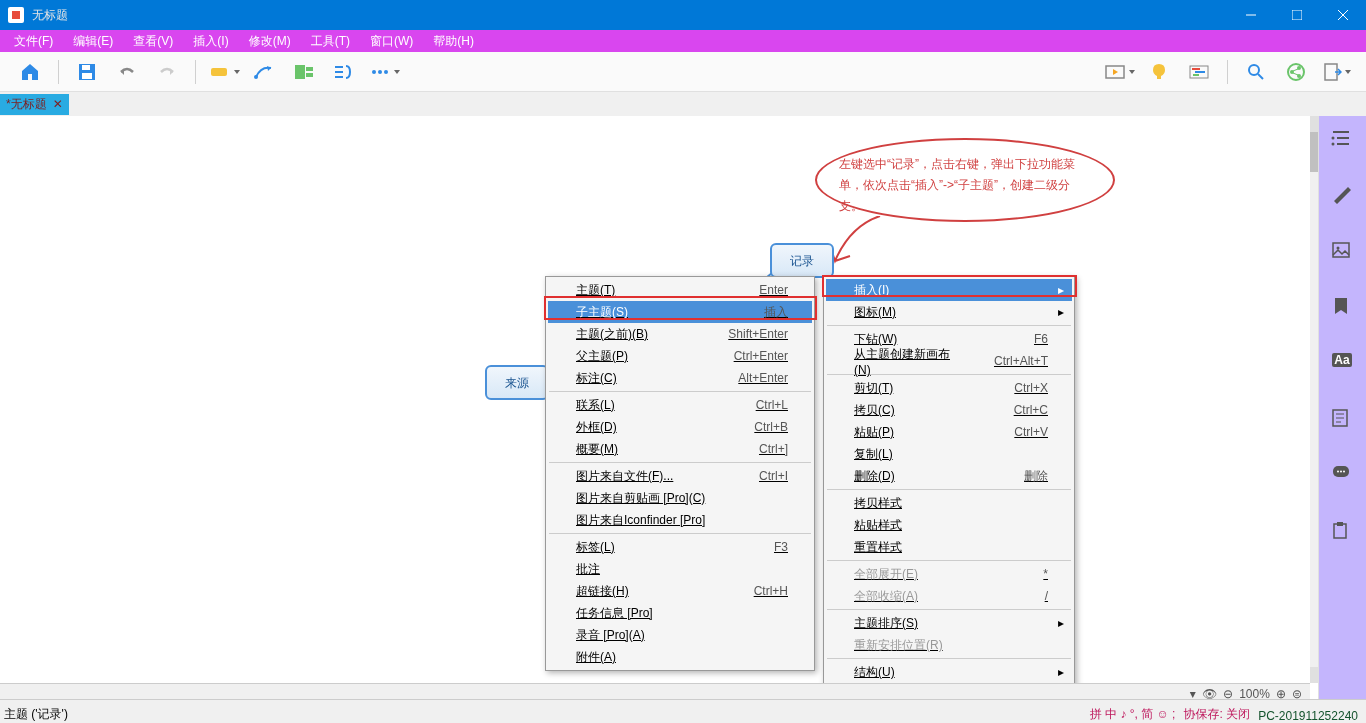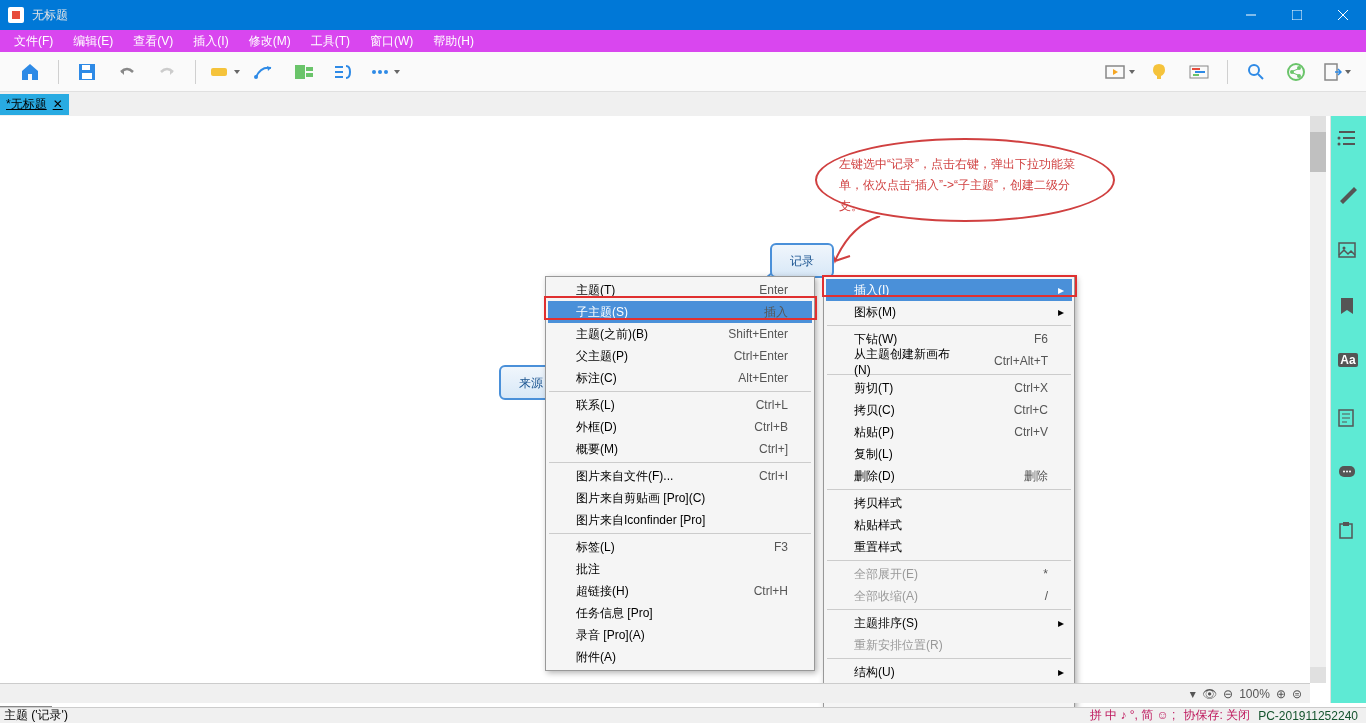--- a/index.html
+++ b/index.html
@@ -10,36 +10,36 @@
 .titlebar .title{flex:1;}
 .titlebar .winbtn{width:46px;height:30px;display:flex;align-items:center;justify-content:center;}
 .titlebar .winbtn.close{background:transparent;}
 .menubar{height:22px;background:#d946ef;color:#fff;display:flex;align-items:center;padding:0 4px;}
 .menubar .mitem{padding:0 10px;height:22px;display:flex;align-items:center;}
 .toolbar{height:40px;background:#fafafa;display:flex;align-items:center;padding:0 10px;border-bottom:1px solid #e0e0e0;}
 .toolbar .tbtn{width:32px;height:32px;display:flex;align-items:center;justify-content:center;margin:0 4px;position:relative;}
 .toolbar .sep{width:1px;height:24px;background:#d0d0d0;margin:0 8px;}
 .toolbar .spacer{flex:1;}
 .tabstrip{height:24px;background:#f0f0f0;display:flex;align-items:center;}
-.tabstrip .tab{background:#29abe2;color:#000000;padding:2px 6px;display:flex;align-items:center;height:21px;text-decoration:underline;}
+.tabstrip .tab{background:#29abe2;color:#7f1d1d;padding:2px 6px;display:flex;align-items:center;height:21px;}
 .tabstrip .tab .x{margin-left:6px;}
 .canvas{position:absolute;top:116px;left:0;right:56px;bottom:40px;background:#fff;overflow:hidden;}
 .scrollbar-v{position:absolute;right:40px;top:116px;bottom:40px;width:16px;background:#f0f0f0;}
 .scrollbar-v .thumb{position:absolute;top:0;width:100%;height:40px;background:#c0c0c0;}
 .scrollbar-v .arrow{position:absolute;width:16px;height:16px;background:#e0e0e0;}
-.rightpanel{position:absolute;right:0;top:116px;bottom:20px;width:36px;background:#5eead4;border-left:1px solid #e0e0e0;display:flex;flex-direction:column;align-items:center;padding-top:12px;gap:32px;}
+.rightpanel{position:absolute;right:0;top:116px;bottom:20px;width:48px;background:#c4b5fd;border-left:1px solid #e0e0e0;display:flex;flex-direction:column;align-items:center;padding-top:12px;gap:32px;}
 .rightpanel .ricon{width:24px;height:24px;color:#666;}
 .sheetbar{position:absolute;left:0;right:56px;bottom:20px;height:20px;background:#f0f0f0;display:flex;align-items:center;border-top:1px solid #ccc;}
 .sheetbar .sheet{background:#b8e0b8;padding:1px 8px;border:1px solid #888;margin-top:45px;}
-.statusbar{position:absolute;left:0;right:0;bottom:0;height:16px;background:#f0f0f0;display:flex;align-items:center;border-top:1px solid #ccc;padding:0 4px;}
+.statusbar{position:absolute;left:0;right:0;bottom:0;height:24px;background:#f0f0f0;display:flex;align-items:flex-end;border-top:1px solid #ccc;padding:0 4px;}
 .statusbar .sleft{flex:1;}
 .statusbar .sitem{margin:0 4px;color:#be185d;}
 .node{position:absolute;padding:6px 18px;border:2px solid #4a90d9;border-radius:6px;background:linear-gradient(#f0f6fc,#d8e8f7);color:#1a5490;font-size:15px;}
 .callout{position:absolute;border:2px solid #d04040;border-radius:50%/50%;background:#fff;padding:14px 22px;color:#d04040;font-size:13px;line-height:1.6;}
-.ctxmenu{position:absolute;background:#f5f5f5;border:1px solid #999;box-shadow:2px 2px 6px rgba(0,0,0,0.3);padding:2px;}
+.ctxmenu{position:absolute;background:#f5f5f5;border:1px solid #999;box-shadow:2px 2px 6px rgba(0,0,0,0.3);padding:2px;text-decoration:underline;}
 .ctxmenu .row{display:flex;align-items:center;height:22px;padding:0 24px 0 28px;position:relative;}
 .ctxmenu .row .lbl{flex:1;}
 .ctxmenu .row .sc{color:#555;margin-left:40px;}
 .ctxmenu .row.hl{background:#4a90d9;color:#fff;}
 .ctxmenu .row.disabled{color:#999;}
 .ctxmenu .msep{height:1px;background:#ccc;margin:2px 1px;}
 .ctxmenu .arrow{position:absolute;right:8px;}
 .redbox{position:absolute;border:2px solid #e03030;pointer-events:none;}
 .dd{width:0;height:0;border-left:3px solid transparent;border-right:3px solid transparent;border-top:4px solid #666;margin-left:3px;}
 svg{display:block;}
@@ -203,21 +203,21 @@
   </div>
   <svg style="position:absolute;top:100px;left:830px;" width="60" height="50">
       <path d="M50 0 Q20 10 5 45 L0 30 M5 45 L20 40" fill="none" stroke="#d04040" stroke-width="2"></path>
     </svg>
 
   <svg style="position:absolute;top:140px;left:500px;" width="290" height="140">
     <path d="M10 125 Q150 125 280 10" fill="none" stroke="#4a90d9" stroke-width="2"></path>
   </svg>
 
   <div class="node" style="top:127px;left:770px;"><span>记录</span></div>
-  <div class="node" style="top:249px;left:499px;"><span>来源</span></div>
+  <div class="node" style="top:249px;left:485px;"><span>来源</span></div>
 </div>
 
 <div class="scrollbar-v">
   <div class="arrow" style="top:0"></div>
   <div class="thumb" style="top:16px"></div>
   <div class="arrow" style="bottom:0"></div>
 </div>
 
 <div class="rightpanel">
   <div class="ricon">

